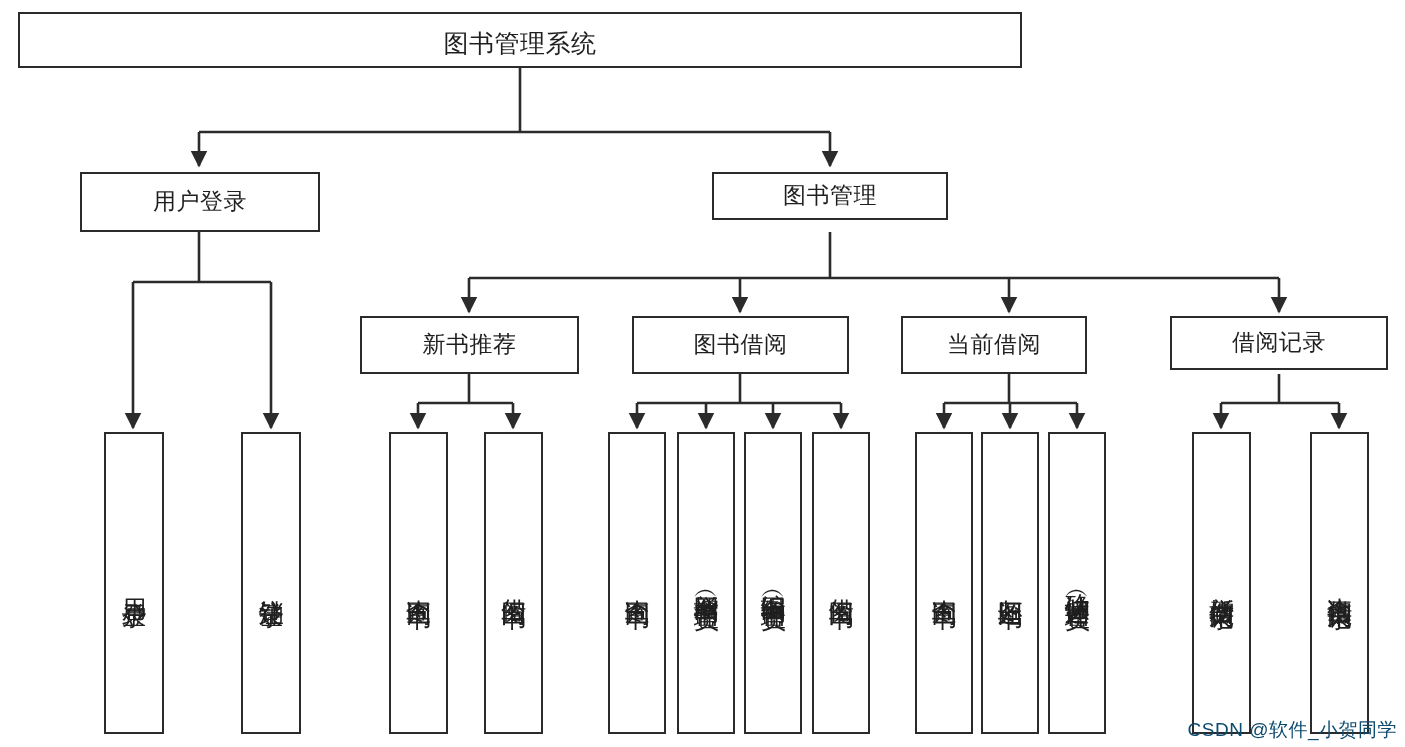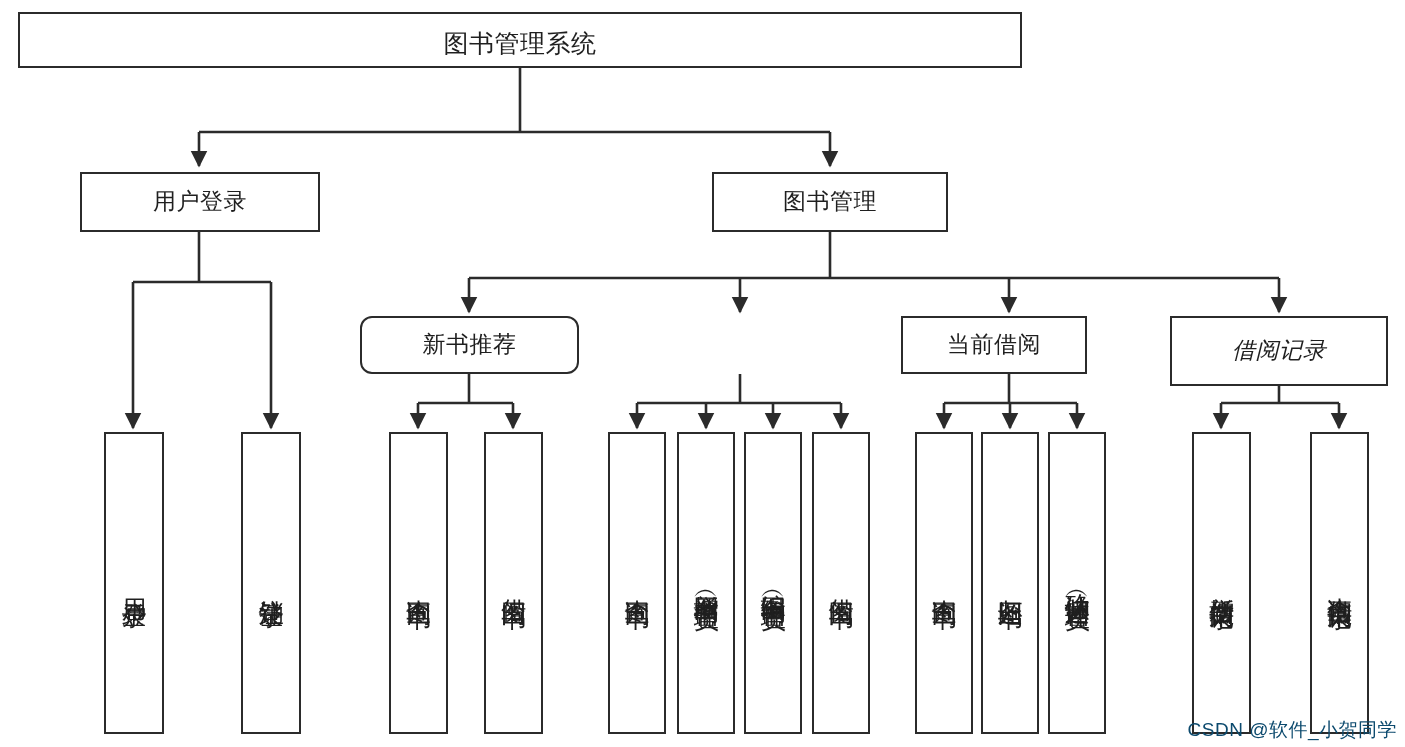--- a/index.html
+++ b/index.html
@@ -127,31 +127,34 @@
     </g>
   </svg>
 
   <div class="node horiz" id="root" style="left:18px; top:12px; width:1004px; height:56px;">
     <span class="lbl">图书管理系统</span>
   </div>
 
   <div class="node horiz" style="left:80px; top:172px; width:240px; height:60px;">
     <span class="lbl">用户登录</span>
   </div>
-  <div class="node horiz" style="left:712px; top:172px; width:236px; height:60px;">
+  <div class="node horiz" style="left:712px; top:172px; width:236px; height:48px;">
     <span class="lbl">图书管理</span>
   </div>
 
-  <div class="node horiz" style="left:360px; top:316px; width:219px; height:58px;border-radius:12px;">
+  <div class="node horiz" style="left:360px; top:316px; width:219px; height:58px;">
     <span class="lbl">新书推荐</span>
+  </div>
+  <div class="node horiz" style="left:632px; top:316px; width:217px; height:58px;">
+    <span class="lbl">图书借阅</span>
   </div>
   <div class="node horiz" style="left:901px; top:316px; width:186px; height:58px;">
     <span class="lbl">当前借阅</span>
   </div>
-  <div class="node horiz" style="left:1170px; top:316px; width:218px; height:70px;font-style:italic;">
+  <div class="node horiz" style="left:1170px; top:316px; width:218px; height:54px;">
     <span class="lbl">借阅记录</span>
   </div>
 
   <div class="node vert" style="left:104px; top:432px; width:60px; height:302px;">
     <span class="lbl">用户登录</span>
   </div>
   <div class="node vert" style="left:241px; top:432px; width:60px; height:302px;">
     <span class="lbl">注销登录</span>
   </div>
 

